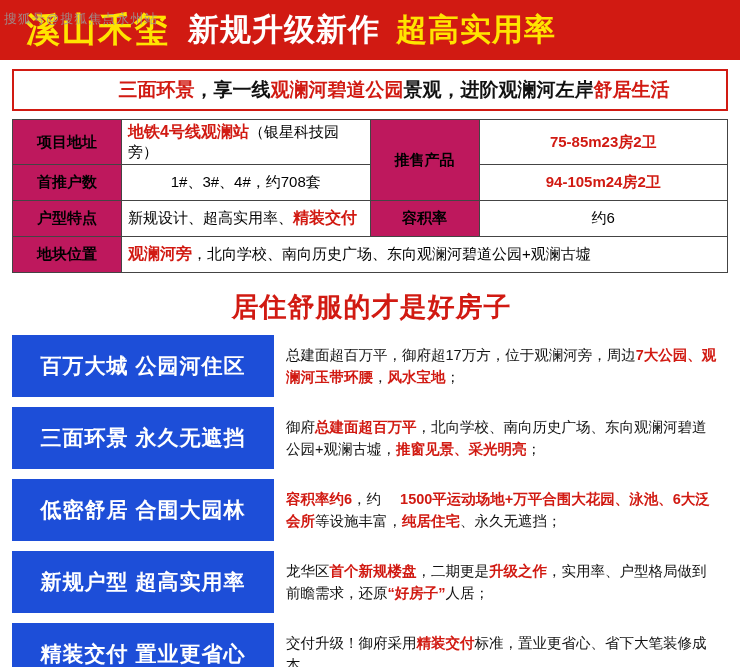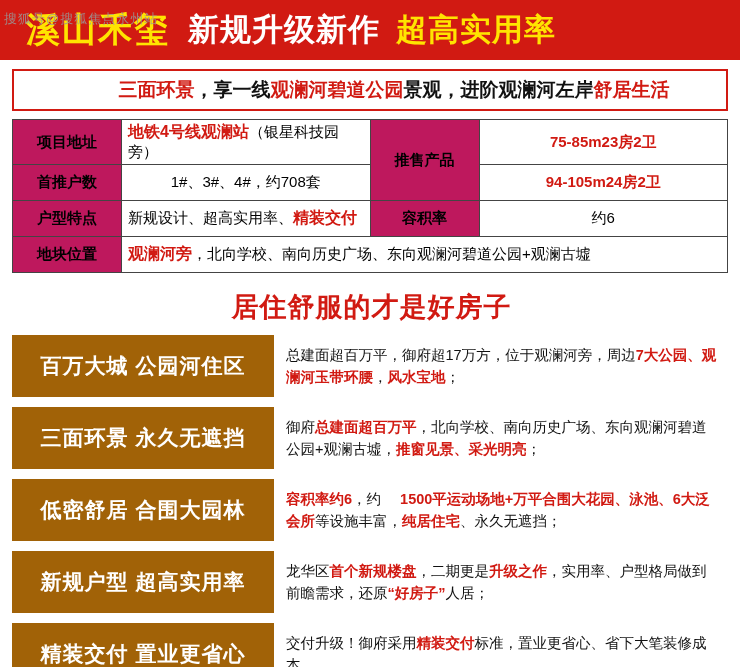--- a/index.html
+++ b/index.html
@@ -128,21 +128,21 @@
     margin: 0 12px;
   }
   .frow {
     display: flex;
     align-items: stretch;
     margin-bottom: 10px;
     height: 62px;
   }
   .ftag {
     width: 262px;
-    background: #a16207;
+    background: #1d4ed8;
     color: #fff;
     font-size: 21px;
     font-weight: bold;
     display: flex;
     align-items: center;
     justify-content: center;
     letter-spacing: 1px;
     flex: 0 0 262px;
     white-space: nowrap;
   }

